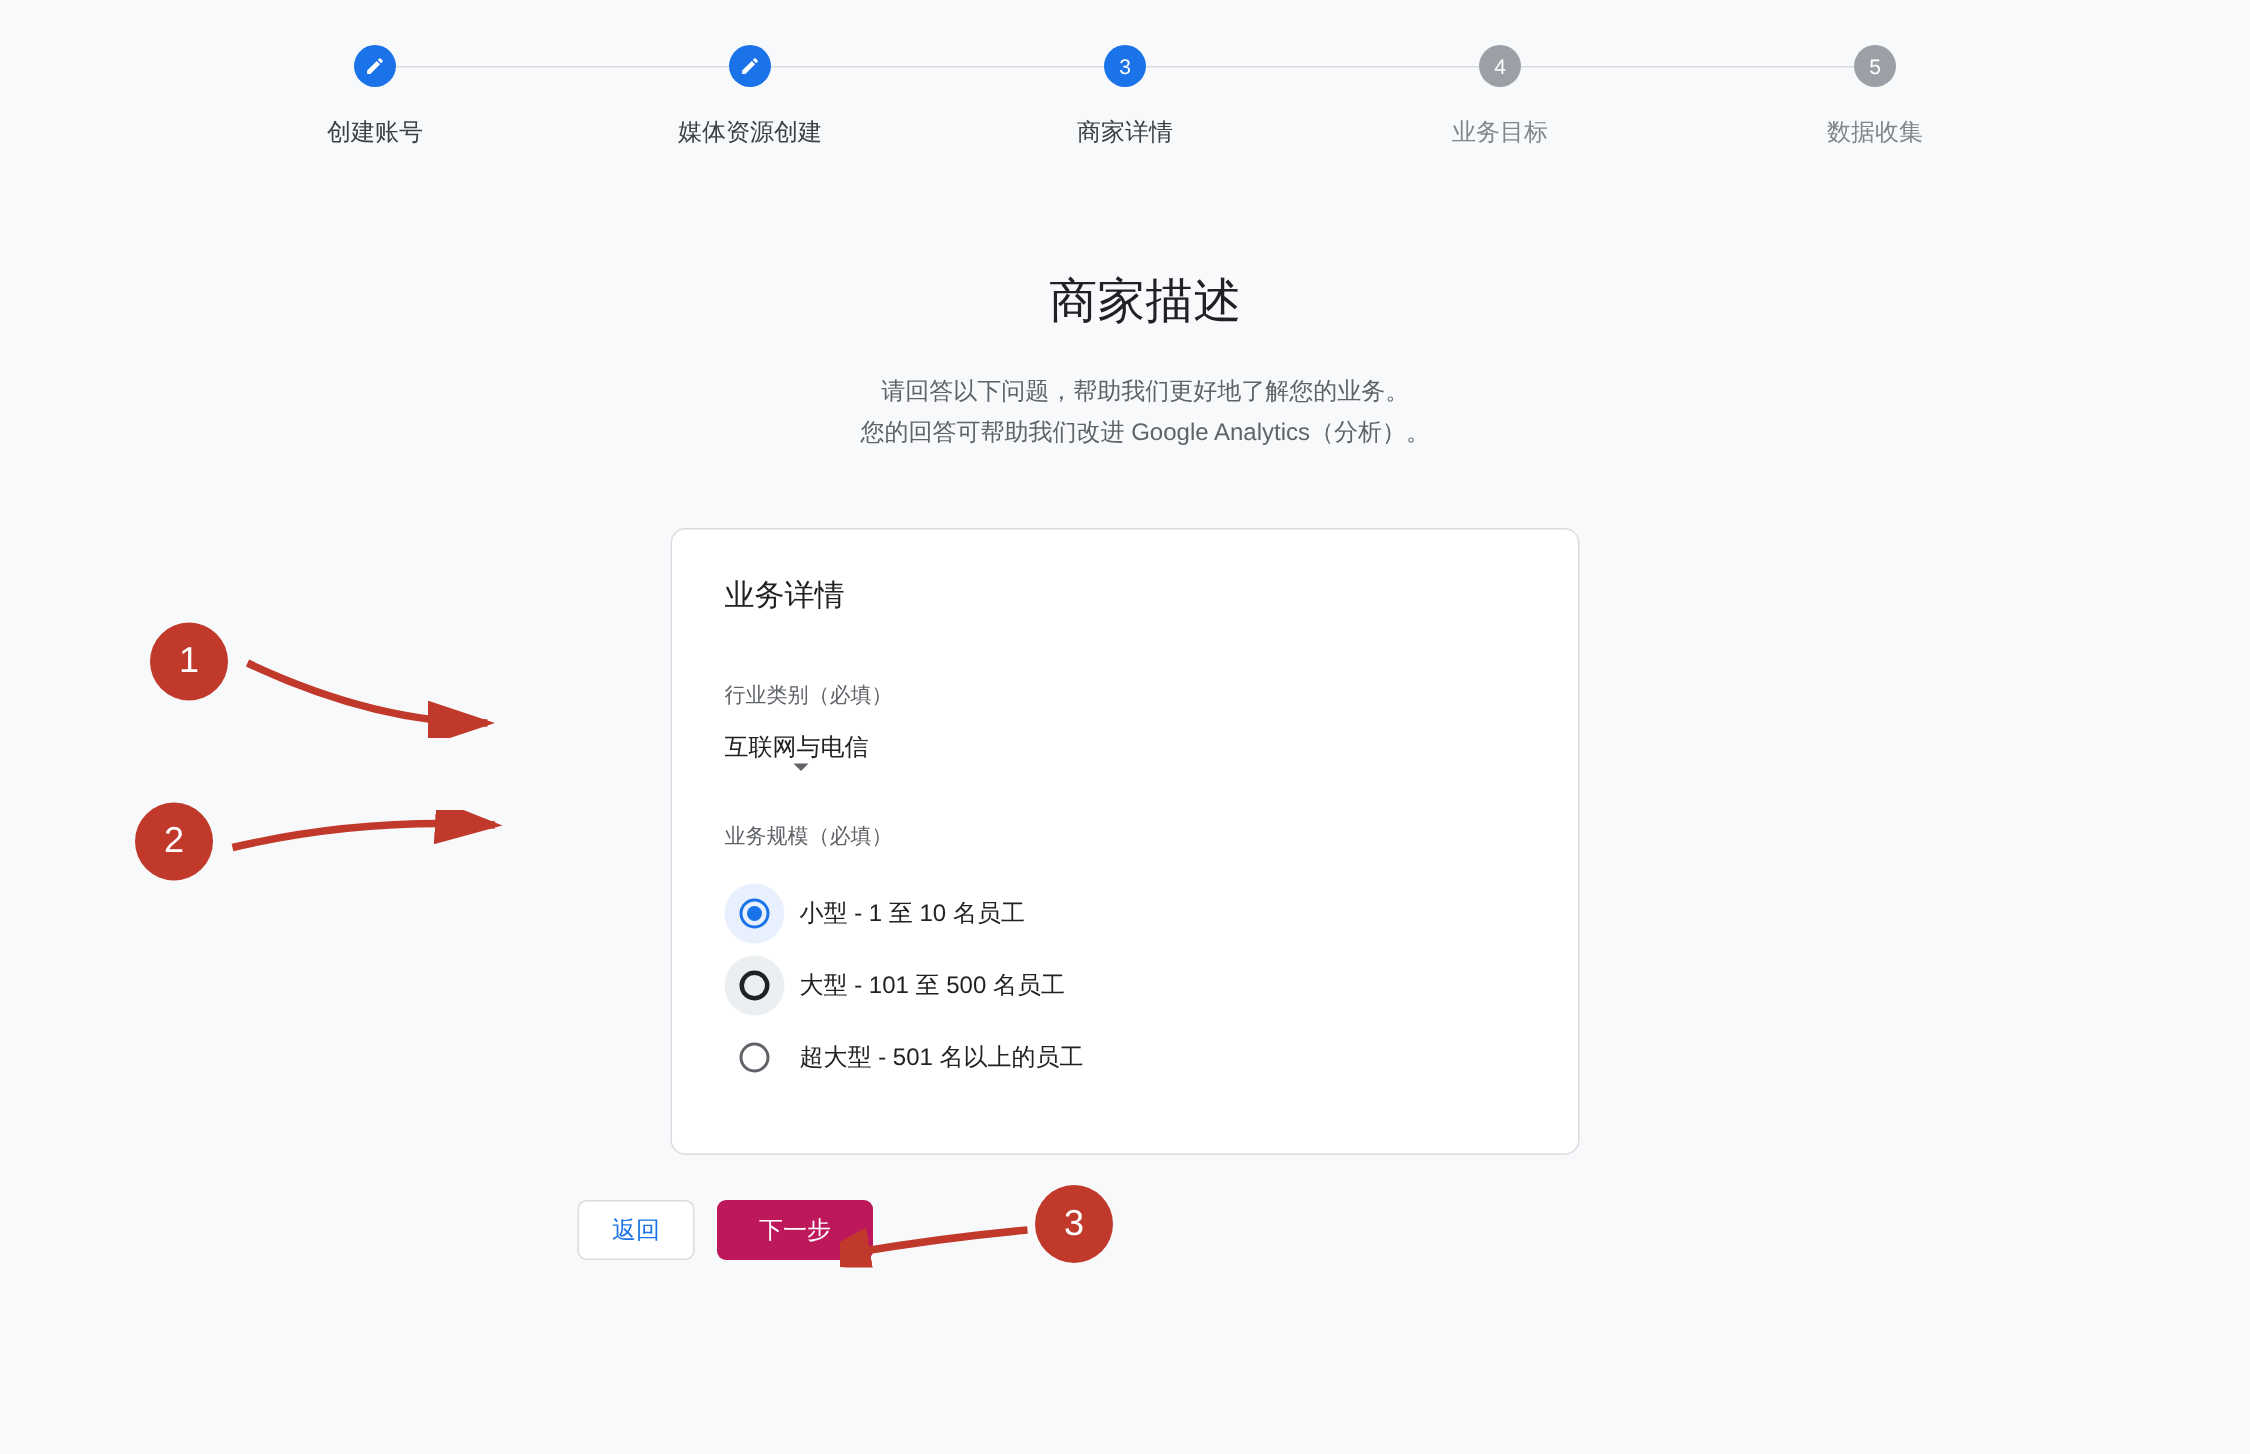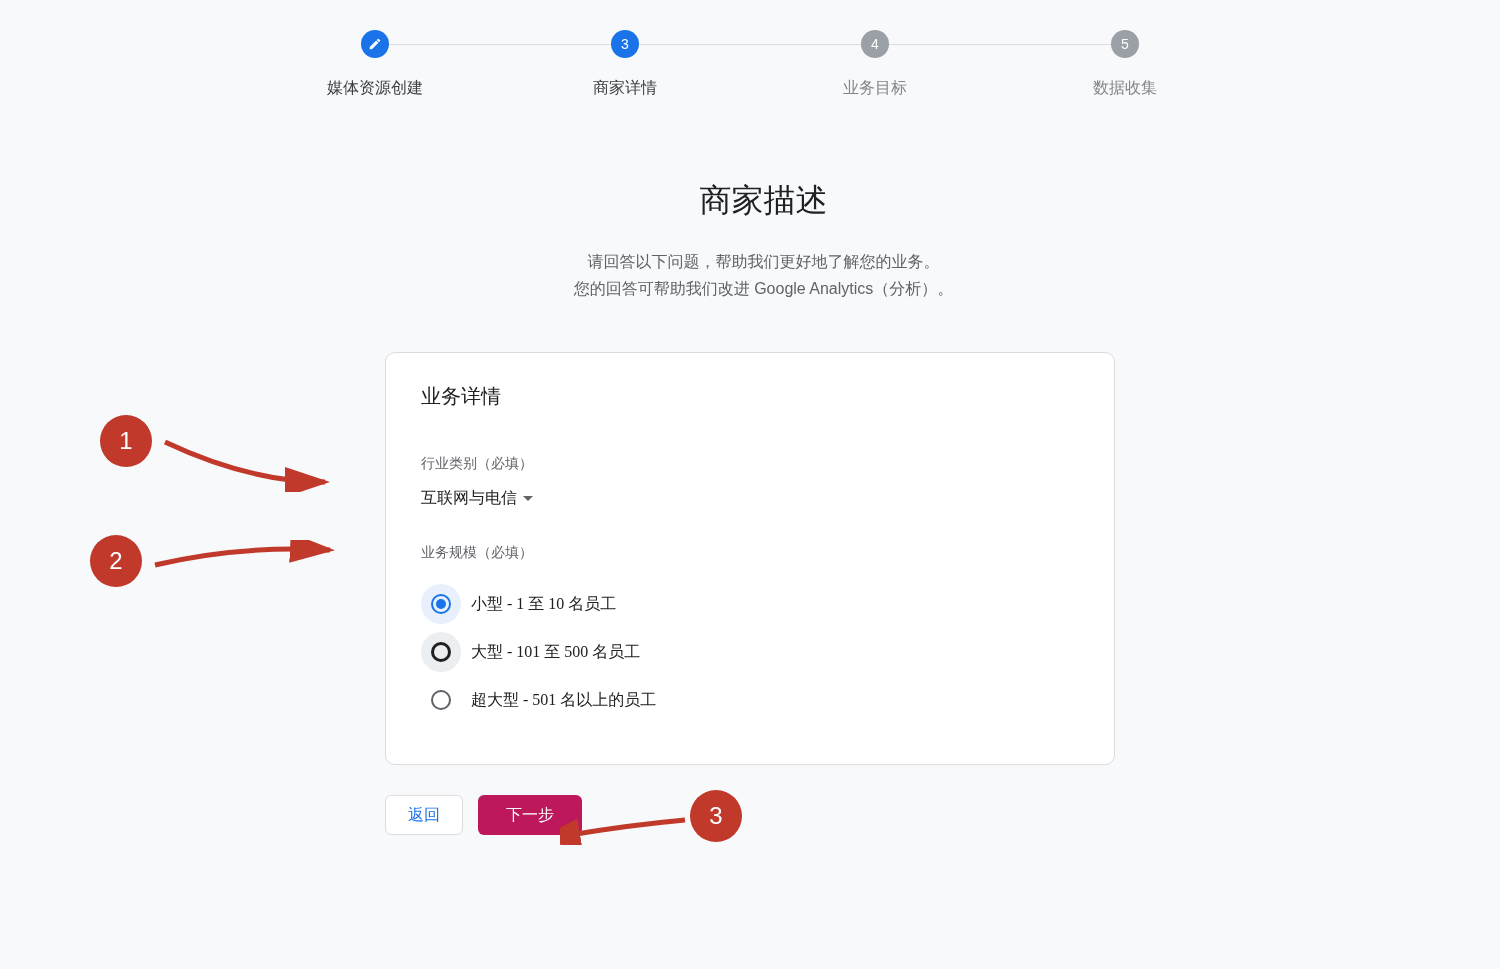--- a/index.html
+++ b/index.html
@@ -77,47 +77,48 @@
     }
     .page-subtitle {
       margin-top: 25px;
       font-size: 16px;
       color: #5f6368;
       line-height: 1.7;
     }
 
     
     .card {
-      width: 730px;
+      width: 606px;
       margin: 50px auto 0;
       background: #fff;
       border: 1px solid #dadce0;
       border-radius: 10px;
       padding: 30px 35px 40px;
     }
     .card-title {
       font-size: 20px;
       color: #202124;
       font-weight: 400;
     }
     .field-group {
       margin-top: 45px;
     }
-    .field-group.second { margin-top: 35px; font-family: Liberation Serif, serif; }
+    .field-group.second { margin-top: 35px; }
     .field-label {
       font-size: 14px;
       color: #5f6368;
     }
     .dropdown {
       display: inline-flex;
       align-items: center;
       margin-top: 15px;
       font-size: 16px;
       color: #202124;
       cursor: pointer;
+      flex-direction: column;
     }
     .dropdown-caret {
       margin-left: 6px;
       width: 0;
       height: 0;
       border-left: 5px solid transparent;
       border-right: 5px solid transparent;
       border-top: 5px solid #5f6368;
     }
 
@@ -210,20 +211,29 @@
     }
     .arrow {
       position: absolute;
       z-index: 9;
     }
   </style>
 </head>
 <body>
 
 <div class="stepper">
+  <div class="step">
+    <div class="step-circle completed">
+      <svg class="pencil-icon" viewBox="0 0 24 24">
+          <path d="M3 17.25V21h3.75L17.81 9.94l-3.75-3.75L3 17.25zM20.71 7.04a1 1 0 0 0 0-1.41l-2.34-2.34a1 1 0 0 0-1.41 0l-1.83 1.83 3.75 3.75 1.83-1.83z"></path>
+        </svg>
+    </div>
+    <div class="step-line"></div>
+    <div class="step-label">创建账号</div>
+  </div>
   <div class="step">
     <div class="step-circle completed">
       <svg class="pencil-icon" viewBox="0 0 24 24">
           <path d="M3 17.25V21h3.75L17.81 9.94l-3.75-3.75L3 17.25zM20.71 7.04a1 1 0 0 0 0-1.41l-2.34-2.34a1 1 0 0 0-1.41 0l-1.83 1.83 3.75 3.75 1.83-1.83z"></path>
         </svg>
     </div>
     <div class="step-line"></div>
     <div class="step-label">媒体资源创建</div>
   </div>
   <div class="step">

